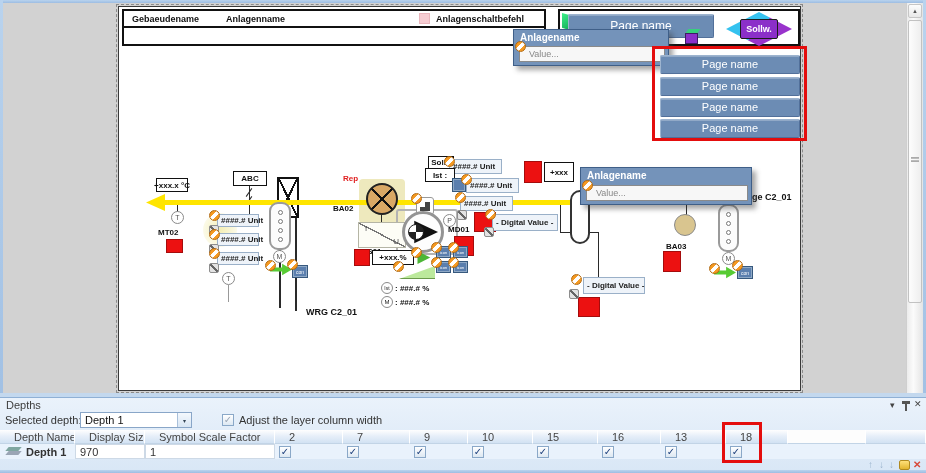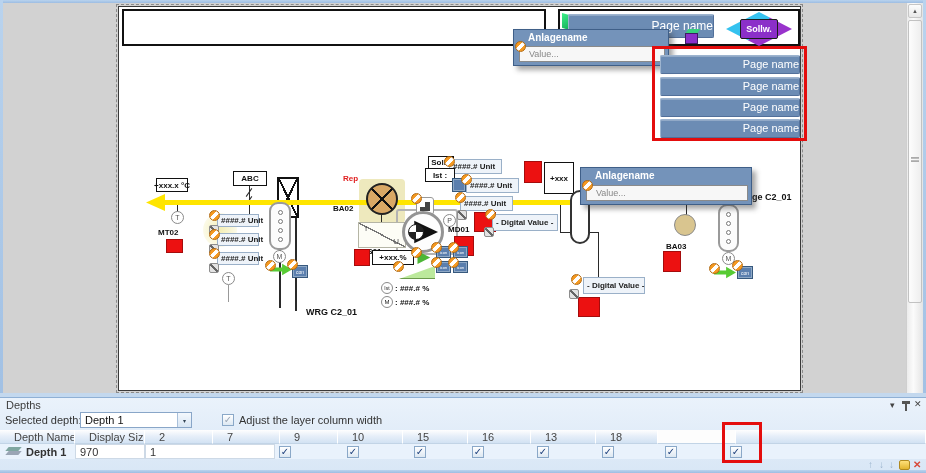--- a/index.html
+++ b/index.html
@@ -18,30 +18,30 @@
                 repeating-linear-gradient(#bbb 0 1px, transparent 1px 2px); }
 
   
   .page { background:#fff; border:1px solid #3a3a3a; outline:1px dashed #8b8b8b; outline-offset:1px; }
   .hdr-box { border:2px solid #111; background:#fff; }
   .hdr-small { font-size:9px; font-weight:bold; color:#111; }
   .hdr-big { font-size:13px; font-weight:bold; color:#111; }
   .pinksq { background:#f6ccd2; border:1px solid #e9b6bd; }
 
   .pagebtn { background:#6c8cb4; border:1px solid #52709a; border-top-color:#9db4cf; border-left-color:#9db4cf;
-             border-radius:2px; color:#fff; text-align:right; box-shadow:inset 0 1px 0 rgba(255,255,255,.25); }
+             border-radius:2px; color:#fff; text-align:center; box-shadow:inset 0 1px 0 rgba(255,255,255,.25); }
   .flag { background:linear-gradient(150deg,#3cf08a,#0b9d4d); clip-path:polygon(0 0,100% 18%,100% 100%,0 78%); }
   .mini3d-top { background:#37d07c; transform:skewX(-35deg); }
   .mini3d-body { background:#8a30c9; border:1px solid #3f1b63; }
   .diamond { clip-path:polygon(50% 0,100% 50%,50% 100%,0 50%); background:linear-gradient(135deg,#35c2ef 50%,#9933cc 50%); }
   .diamond-lbl { background:#8b2fc9; border:1px solid #1a1a1a; border-radius:2px; color:#fff; font-size:9px;
                  font-weight:bold; text-align:center; line-height:18px; }
 
   
-  .popup { background:#7493ba; border:1px solid #3f5f88; box-shadow:4px 4px 5px rgba(60,60,60,.45);padding-left:8px; }
+  .popup { background:#7493ba; border:1px solid #3f5f88; box-shadow:4px 4px 5px rgba(60,60,60,.45); }
   .popup-title { color:#fff; font-size:10px; font-weight:bold; padding:2px 0 0 6px; }
   .popup-row { background:#f7f7f7; border:1px solid #8a8a8a; color:#888; font-size:9px; padding-left:9px; }
   .redbox { border:3px solid #e40d0d; }
 
   
   .vbox { background:#fff; border:1px solid #111; font-size:8px; font-weight:bold; color:#111;
           display:flex; align-items:center; justify-content:center; white-space:nowrap; }
   .unitbox { background:#eef3f9; border:1px solid #9ab0c8; font-size:8px; font-weight:bold; color:#222;
              display:flex; align-items:center; padding-left:3px; white-space:nowrap; }
   .slabel { font-size:8px; font-weight:bold; color:#111; white-space:nowrap; }
@@ -107,20 +107,26 @@
       <span>▲</span>
     </div>
     <div class="abs scroll-thumb" style="left:1px;top:17px;width:14px;height:283px">
       <div class="thumb-grip" style="margin:136px 2px 0 2px"></div>
     </div>
   </div>
 
   <div class="abs page" style="left:118px;top:6px;width:683px;height:385px"></div>
 
   <div class="abs hdr-box" style="left:122px;top:9px;width:424px;height:37px">
+    <div style="height:17px;border-bottom:2px solid #111;position:relative">
+      <span class="abs hdr-small" style="left:8px;top:3px">Gebaeudename</span>
+      <span class="abs hdr-small" style="left:102px;top:3px">Anlagenname</span>
+      <span class="abs pinksq" style="left:295px;top:2px;width:11px;height:11px"></span>
+      <span class="abs hdr-small" style="left:312px;top:3px">Anlagenschaltbefehl</span>
+    </div>
   </div>
 
   <div class="abs hdr-box" style="left:558px;top:9px;width:242px;height:37px">
     <div class="abs flag" style="left:2px;top:2px;width:13px;height:19px"></div>
     <div class="abs pagebtn" style="left:8px;top:3px;width:146px;height:24px;font-size:12px;line-height:22px">Page name</div>
     <div class="abs" style="left:124px;top:18px;width:18px;height:16px">
       <div class="mini3d-top abs" style="left:3px;top:0;width:12px;height:4px"></div>
       <div class="mini3d-body abs" style="left:1px;top:4px;width:13px;height:11px"></div>
     </div>
     <div class="abs diamond" style="left:166px;top:1px;width:66px;height:34px"></div>
@@ -229,21 +235,21 @@
   <div class="abs badge" style="left:455px;top:192px;z-index:6"></div>
   <div class="abs wrench" style="left:457px;top:210px;z-index:5"></div>
   <div class="abs circle" style="left:443px;top:214px;width:13px;height:13px;z-index:4">P</div>
 
   <div class="abs redsq" style="left:474px;top:212px;width:22px;height:20px;z-index:3"></div>
   <div class="abs unitbox" style="left:492px;top:214px;width:66px;height:17px;z-index:4">- Digital Value -</div>
   <div class="abs badge" style="left:485px;top:209px;z-index:5"></div>
   <div class="abs wrench" style="left:484px;top:227px;z-index:5"></div>
 
   <div class="abs redsq" style="left:524px;top:161px;width:18px;height:22px;z-index:4"></div>
-  <div class="abs vbox" style="left:544px;top:162px;width:30px;height:32px;overflow:hidden;z-index:4">+xxx</div>
+  <div class="abs vbox" style="left:544px;top:162px;width:30px;height:20px;overflow:hidden;z-index:4">+xxx</div>
   <div class="abs thinline" style="left:560px;top:205px;width:1px;height:28px;z-index:2"></div>
   <div class="abs thinline" style="left:560px;top:232px;width:38px;height:1px;z-index:2"></div>
   <div class="abs thinline" style="left:598px;top:232px;width:1px;height:46px;z-index:2"></div>
   <div class="abs" style="left:570px;top:190px;width:20px;height:54px;background:#fff;border:2px solid #333;border-radius:10px;z-index:4"></div>
 
   <div class="abs unitbox" style="left:583px;top:277px;width:62px;height:17px;z-index:4">- Digital Value -</div>
   <div class="abs badge" style="left:571px;top:274px;z-index:5"></div>
   <div class="abs wrench" style="left:569px;top:289px;z-index:5"></div>
   <div class="abs redsq" style="left:578px;top:297px;width:22px;height:20px;z-index:4"></div>
 
@@ -298,20 +304,21 @@
       <div class="combo abs" style="left:80px;top:0;width:112px;height:16px">
         <span style="padding-left:4px;flex:1">Depth 1</span>
         <span class="combo-btn" style="width:14px;height:14px">▾</span>
       </div>
       <span class="cbx gray abs" style="left:222px;top:2px">✓</span>
       <span class="abs" style="left:239px;top:2px">Adjust the layer column width</span>
     </div>
     <div class="gridhdr" style="margin-top:2px;height:14px">
       <div class="gh" style="width:75px">Depth Name</div>
       <div class="gh" style="width:70px">Display Size</div>
+      <div class="gh" style="width:130px">Symbol Scale Factor</div>
       <div class="gh" style="width:68px">2</div>
       <div class="gh" style="width:67px">7</div>
       <div class="gh" style="width:58px">9</div>
       <div class="gh" style="width:65px">10</div>
       <div class="gh" style="width:65px">15</div>
       <div class="gh" style="width:63px">16</div>
       <div class="gh" style="width:65px">13</div>
       <div class="gh" style="width:62px">18</div>
       <div class="gh" style="width:78px;background:#fdfdfd"></div>
       <div class="gh" style="flex:1"></div>

